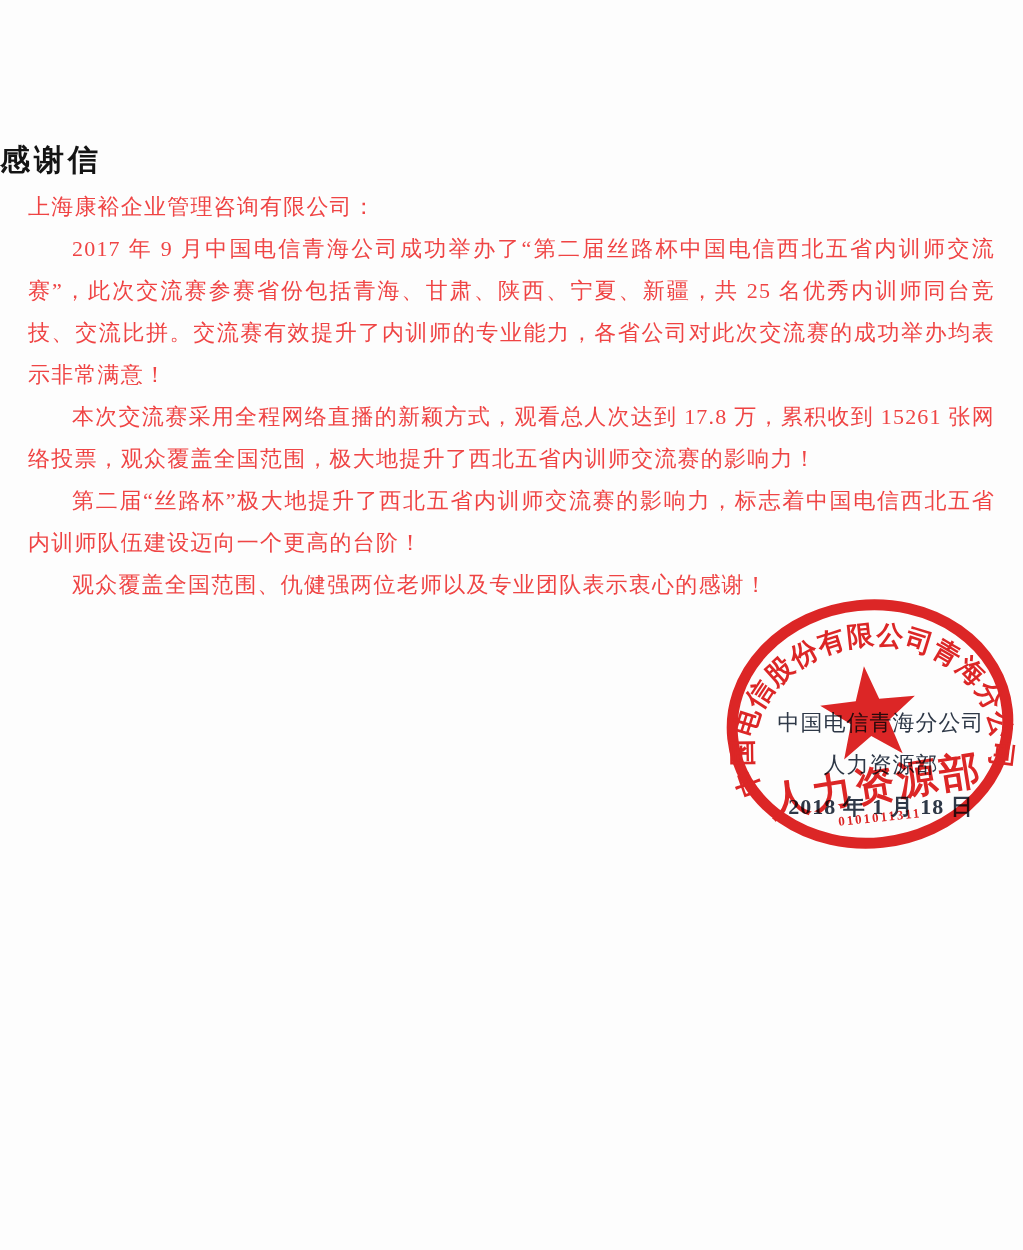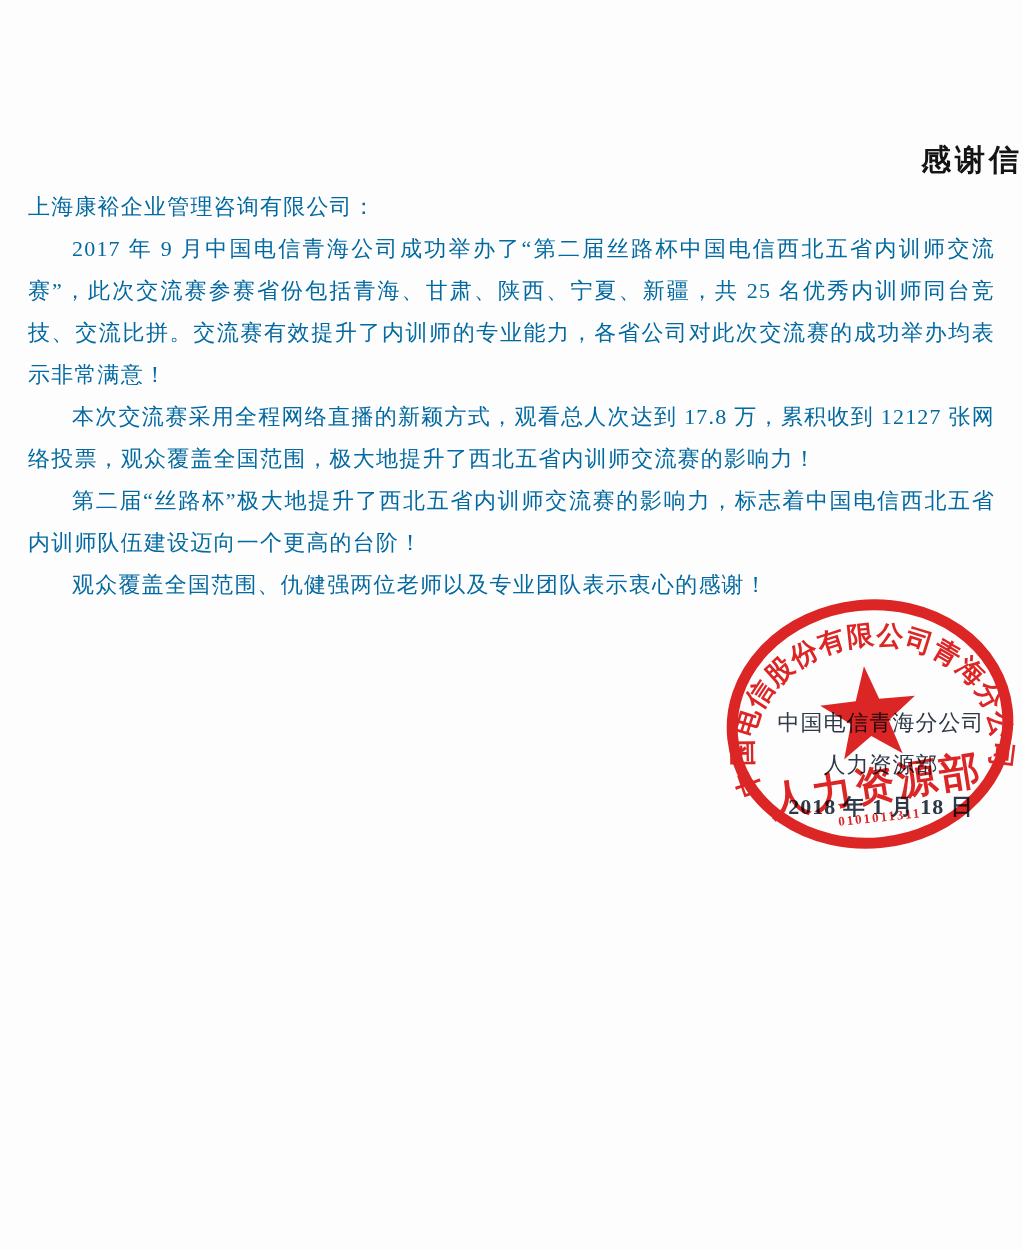--- a/index.html
+++ b/index.html
@@ -6,34 +6,34 @@
   .page{
     position:relative;
     width:1023px;height:1250px;
     background:#fdfdfd;
     overflow:hidden;
     font-family:"Liberation Serif","DejaVu Serif",serif;
   }
   .doc-title{
     position:absolute;
     top:140px;left:0;width:100%;
-    text-align:right;
+    text-align:left;
     font-size:30px;
     font-weight:bold;
     color:#141414;
     letter-spacing:4px;
     margin:0;
   }
   .body-text{
     position:absolute;
     left:28px;top:186px;width:967px;
     font-size:22px;
     line-height:42px;
     letter-spacing:1.2px;
-    color:#0369a1;
+    color:#ef4444;
     text-align:justify;
   }
   .body-text p{margin:0;}
   .salutation{text-indent:0;}
   .para{text-indent:2em;}
   .closing-cizhi{text-indent:2em;}
   .closing-jingli{text-indent:0;}
   .sig-block{
     position:absolute;
     left:736px;top:702px;width:290px;
@@ -57,21 +57,21 @@
 </head>
 <body>
 
 <div class="page">
 
   <h1 class="doc-title">感谢信</h1>
 
   <div class="body-text">
     <p class="salutation">上海康裕企业管理咨询有限公司：</p>
     <p class="para">2017 年 9 月中国电信青海公司成功举办了“第二届丝路杯中国电信西北五省内训师交流赛”，此次交流赛参赛省份包括青海、甘肃、陕西、宁夏、新疆，共 25 名优秀内训师同台竞技、交流比拼。交流赛有效提升了内训师的专业能力，各省公司对此次交流赛的成功举办均表示非常满意！</p>
-    <p class="para">本次交流赛采用全程网络直播的新颖方式，观看总人次达到 17.8 万，累积收到 12127 张网络投票，观众覆盖全国范围，极大地提升了西北五省内训师交流赛的影响力！</p>
+    <p class="para">本次交流赛采用全程网络直播的新颖方式，观看总人次达到 17.8 万，累积收到 15261 张网络投票，观众覆盖全国范围，极大地提升了西北五省内训师交流赛的影响力！</p>
     <p class="para">第二届“丝路杯”极大地提升了西北五省内训师交流赛的影响力，标志着中国电信西北五省内训师队伍建设迈向一个更高的台阶！</p>
     <p class="para">观众覆盖全国范围、仇健强两位老师以及专业团队表示衷心的感谢！</p>
   </div>
 
   <div class="sig-block">
     <p class="sig-line">中国电信青海分公司</p>
     <p class="sig-line">人力资源部</p>
     <p class="sig-line sig-date">2018 年 1 月 18 日</p>
   </div>
 

